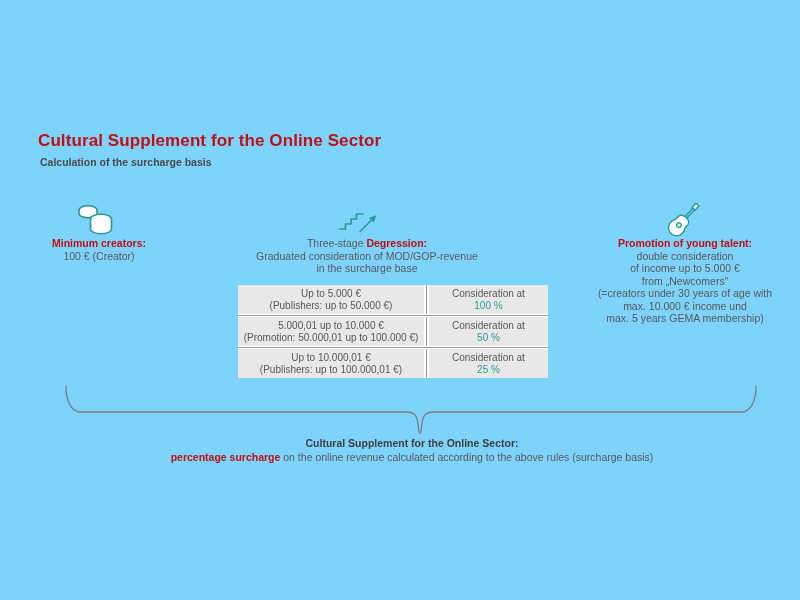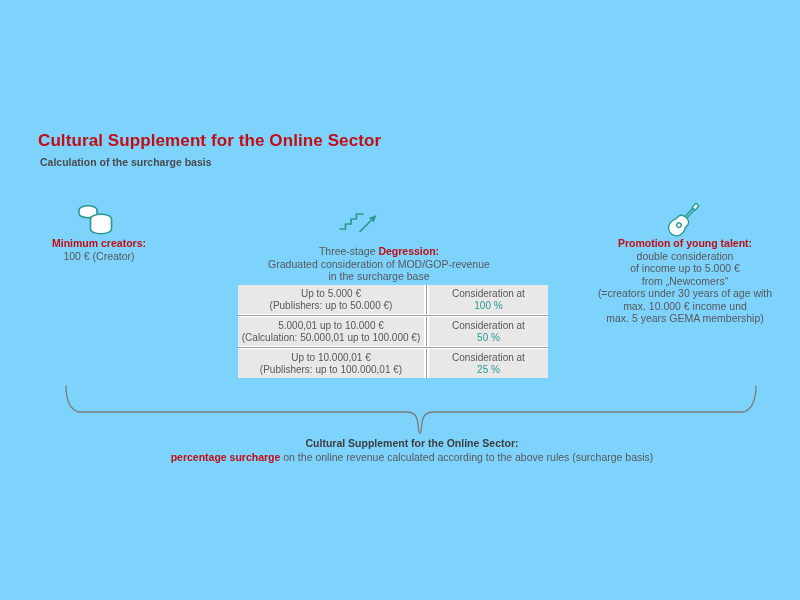--- a/index.html
+++ b/index.html
@@ -9,21 +9,21 @@
   .title{position:absolute;left:38px;top:131px;font-size:17px;font-weight:700;color:#c00f14;letter-spacing:.1px;}
   .subtitle{position:absolute;left:40px;top:156px;font-size:10.5px;font-weight:700;color:#4b4b4d;}
 
   .icon{position:absolute;}
   .icon-coins{left:74px;top:201px;}
   .icon-stairs{left:337px;top:203px;}
   .icon-guitar{left:661px;top:196px;}
 
   .colblock{position:absolute;text-align:center;font-size:10.5px;line-height:12.5px;color:#58585a;}
   .col-left{left:19px;top:237px;width:160px;}
-  .col-mid{left:229px;top:237px;width:300px;margin-top:8px;}
+  .col-mid{left:217px;top:237px;width:300px;}
   .col-right{left:585px;top:237px;width:200px;}
   .col-head{font-weight:700;color:#c00f14;}
   .red-bold{font-weight:700;color:#c00f14;}
 
   .rtable{position:absolute;left:210px;top:285px;width:310px;font-size:10px;line-height:12px;color:#58585a;padding-left:28px;}
   .rrow{display:flex;}
   .cell{background:#e8e8e8;padding:3px 0 2px 0;text-align:center;white-space:nowrap;}
   .cell.c-left{width:186px;}
   .cell.c-right{flex:1;}
   .vsep{width:5px;background:linear-gradient(to right,#fff 2px,#9d9d9c 2px,#9d9d9c 3px,#fff 3px);}
@@ -92,21 +92,21 @@
       <div class="vsep"></div>
       <div class="cell c-right">
         <div>Consideration at</div>
         <div class="teal">100 %</div>
       </div>
     </div>
     <div class="hsep"></div>
     <div class="rrow">
       <div class="cell c-left">
         <div>5.000,01 up to 10.000 €</div>
-        <div>(Calculation: 50.000,01 up to 100.000 €)</div>
+        <div>(Promotion: 50.000,01 up to 100.000 €)</div>
       </div>
       <div class="vsep"></div>
       <div class="cell c-right">
         <div>Consideration at</div>
         <div class="teal">50 %</div>
       </div>
     </div>
     <div class="hsep"></div>
     <div class="rrow">
       <div class="cell c-left">

